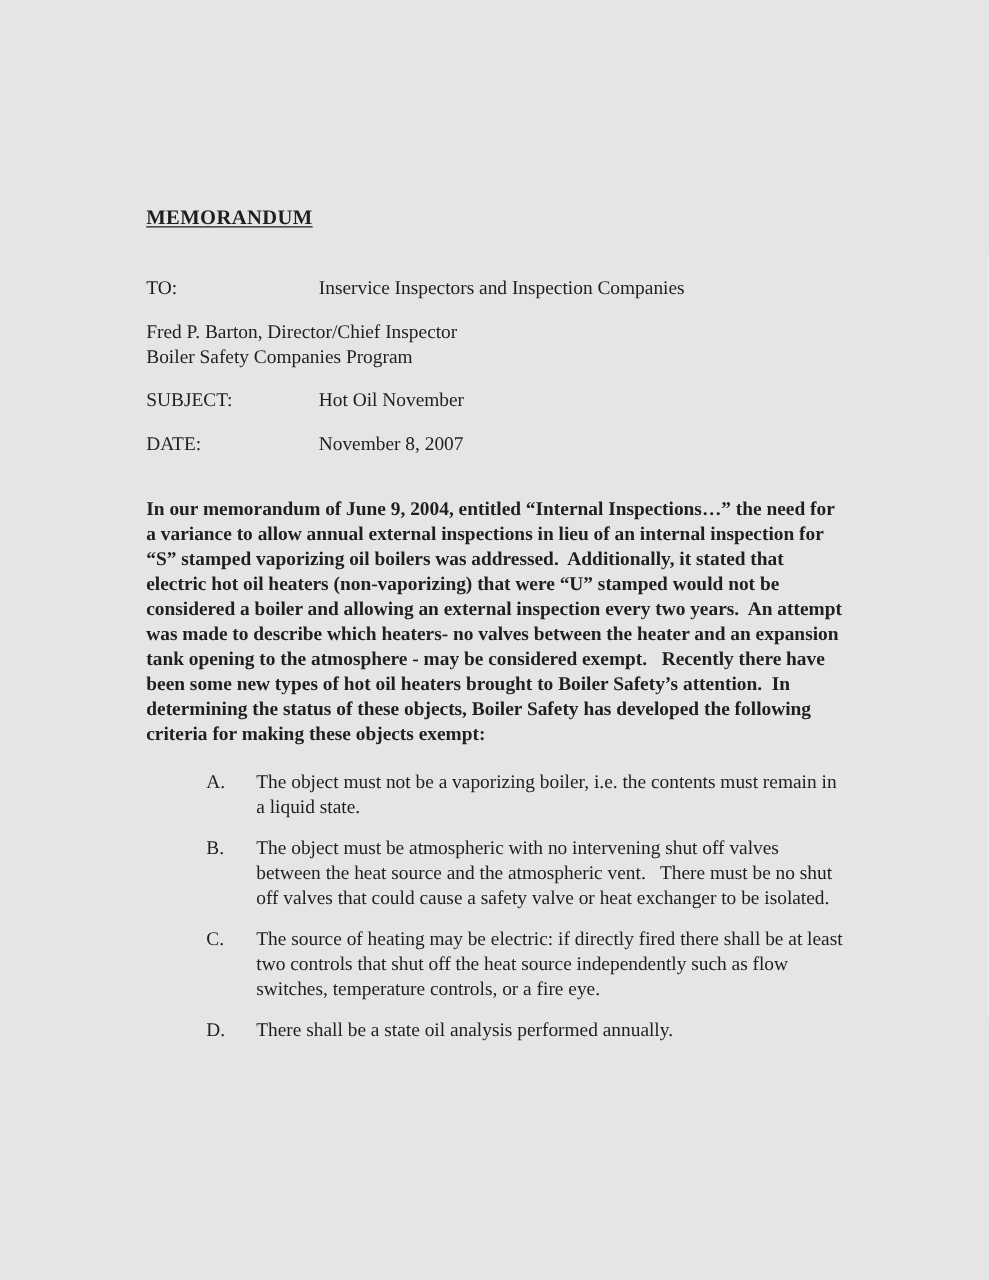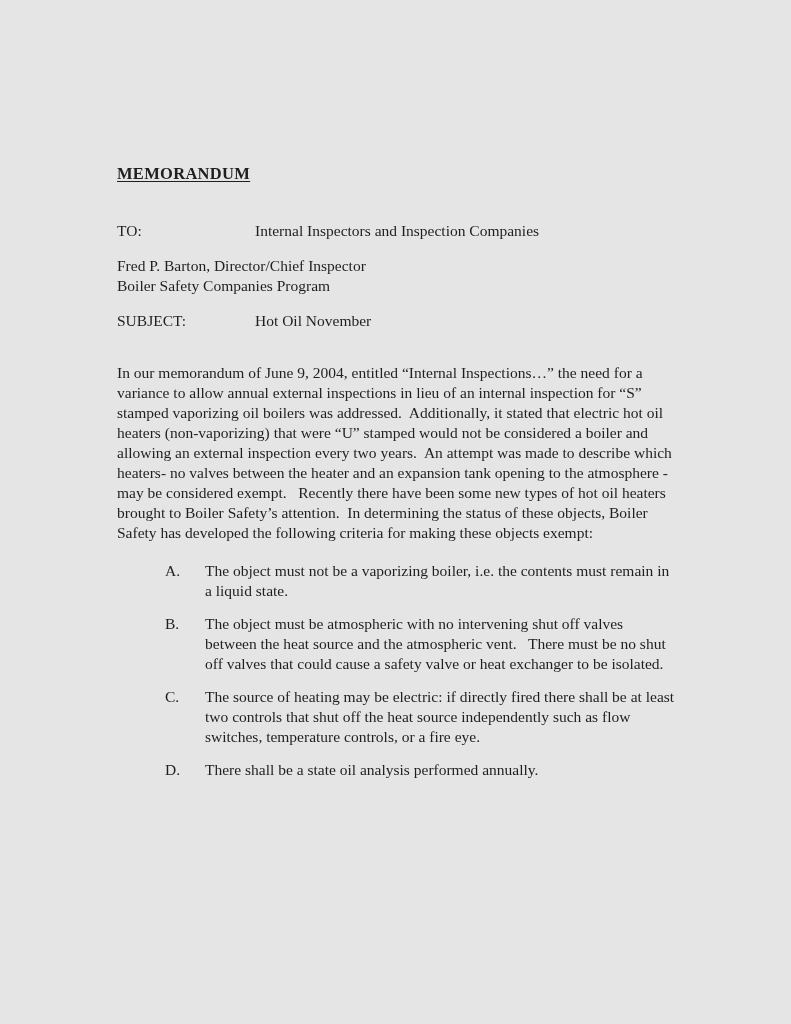--- a/index.html
+++ b/index.html
@@ -41,20 +41,21 @@
   }
   .field-label {
     flex: 0 0 138px;
   }
   .field-value {
     flex: 1;
   }
   .memo-body {
     margin: 0 0 18px 0;
     white-space: pre-wrap;
+    font-weight: bold;
   }
   .criteria {
     margin: 0;
     padding: 0 0 0 48px;
     list-style: none;
   }
   .criteria-item {
     display: flex;
     margin-bottom: 13px;
   }
@@ -72,38 +73,44 @@
 
 <div class="page">
 
   <h1 class="memo-title">MEMORANDUM</h1>
 
   <div class="fields">
 
     <div class="field-row">
       <div class="field-label">TO:</div>
       <div class="field-value">
-        <div>Internal Inspectors and Inspection Companies</div>
+        <div>Inservice Inspectors and Inspection Companies</div>
       </div>
     </div>
 
     <div class="field-row">
       <div class="field-value">
         <div>Fred P. Barton, Director/Chief Inspector</div>
         <div>Boiler Safety Companies Program</div>
       </div>
     </div>
 
     <div class="field-row">
       <div class="field-label">SUBJECT:</div>
       <div class="field-value">
         <div>Hot Oil November</div>
       </div>
     </div>
 
+    <div class="field-row">
+      <div class="field-label">DATE:</div>
+      <div class="field-value">
+        <div>November 8, 2007</div>
+      </div>
+    </div>
 
   </div>
 
   <p class="memo-body">In our memorandum of June 9, 2004, entitled “Internal Inspections…” the need for a variance to allow annual external inspections in lieu of an internal inspection for “S” stamped vaporizing oil boilers was addressed.  Additionally, it stated that electric hot oil heaters (non-vaporizing) that were “U” stamped would not be considered a boiler and allowing an external inspection every two years.  An attempt was made to describe which heaters- no valves between the heater and an expansion tank opening to the atmosphere - may be considered exempt.   Recently there have been some new types of hot oil heaters brought to Boiler Safety’s attention.  In determining the status of these objects, Boiler Safety has developed the following criteria for making these objects exempt:</p>
 
   <ol class="criteria">
 
     <li class="criteria-item">
       <span class="item-letter">A.</span>
       <span class="item-text">The object must not be a vaporizing boiler, i.e. the contents must remain in a liquid state.</span>

